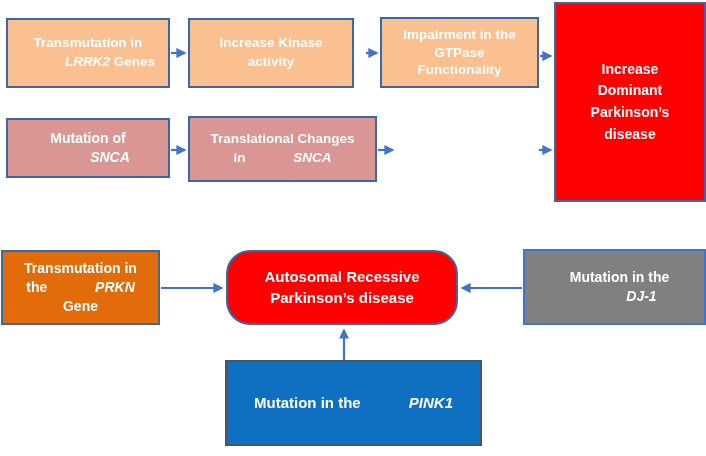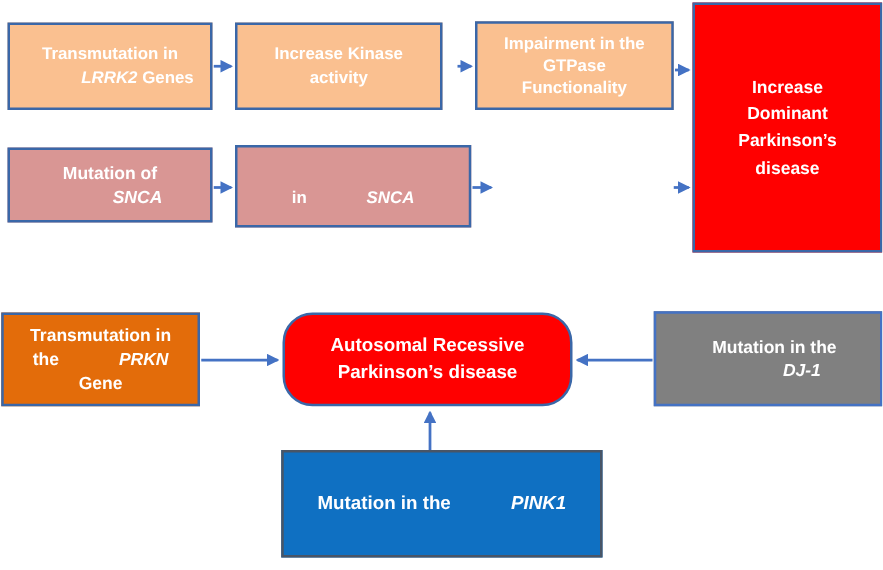--- a/index.html
+++ b/index.html
@@ -79,21 +79,21 @@
       <div><span>Impairment in the</span><br><span>GTPase</span><br><span>Functionality</span></div>
     </div>
   <div class="box b-adpd" style="background: rgb(255, 0, 0); border-color: rgb(58, 103, 168);">
       <div><span>Increase</span><br><span>Dominant</span><br><span>Parkinson’s</span><br><span>disease</span></div>
     </div>
 
   <div class="box b-snca" style="background: rgb(217, 150, 148); border-color: rgb(58, 103, 168);">
       <div><span>Mutation of </span><em>SNCA</em></div>
     </div>
   <div class="box b-transl" style="background: rgb(217, 150, 148); border-color: rgb(58, 103, 168);">
-      <div><br><span>in </span><em>SNCA</em></div>
+      <div><span>Translational Changes</span><br><span>in </span><em>SNCA</em></div>
     </div>
 
   <div class="box b-prkn" style="background: rgb(227, 108, 10); border-color: rgb(58, 103, 168);">
       <div><span>Transmutation in</span><br><span>the </span><em>PRKN</em><span> Gene</span></div>
     </div>
   <div class="box b-arpd" style="background: rgb(255, 0, 0); border-color: rgb(58, 103, 168);">
       <div><span>Autosomal Recessive</span><br><span>Parkinson’s disease</span></div>
     </div>
   <div class="box b-dj1" style="background: rgb(128, 128, 128); border-color: rgb(68, 114, 196);">
       <div><span>Mutation in the </span><em>DJ-1</em></div>

